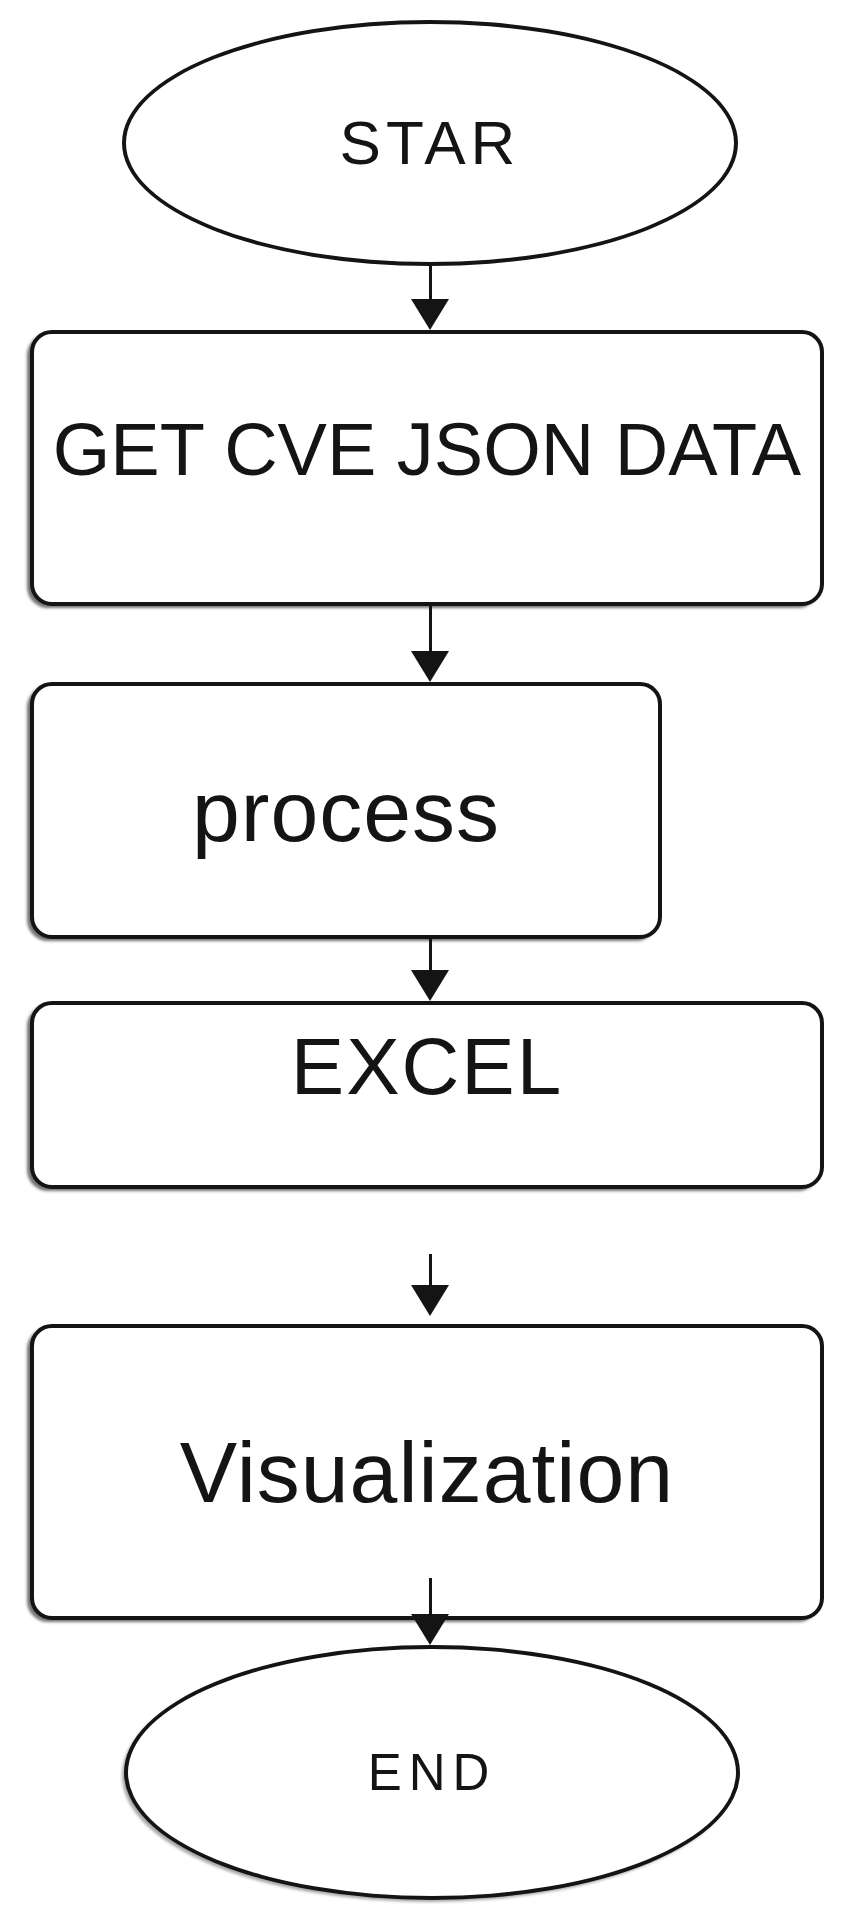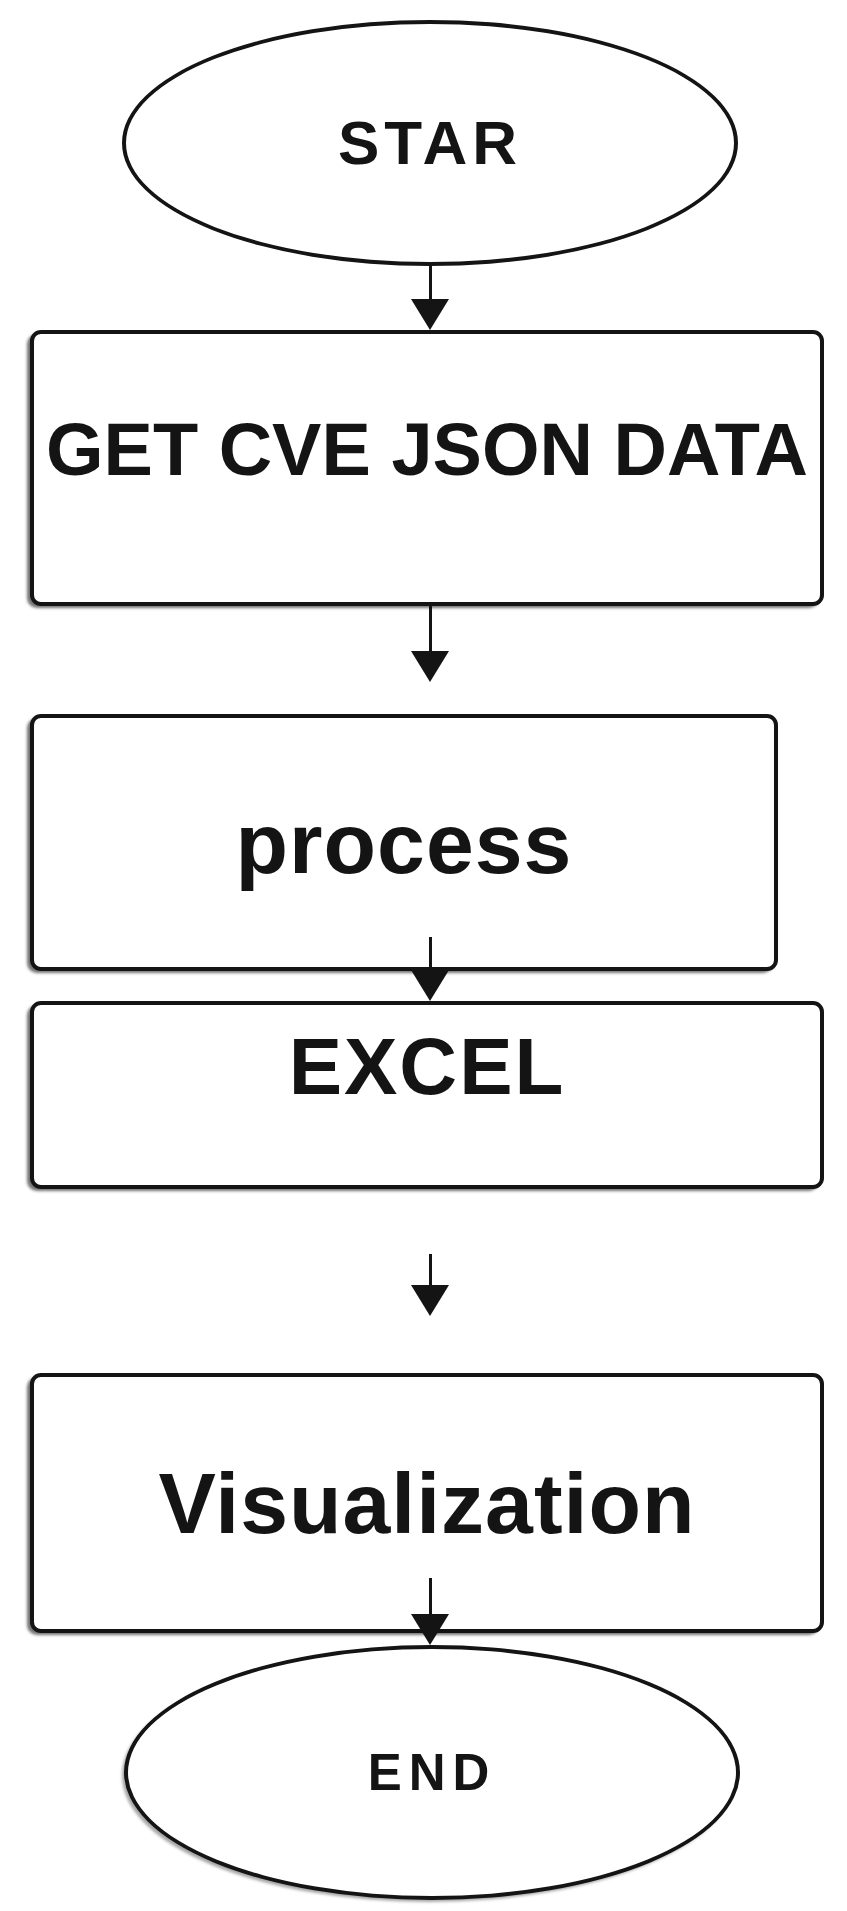--- a/index.html
+++ b/index.html
@@ -23,46 +23,45 @@
     border: 4px solid #141414;
     display: flex;
     align-items: center;
     justify-content: center;
     text-align: center;
   }
   .ellipse {
     border-radius: 50%;
   }
   .rect {
-    border-radius: 11px;
+    border-radius: 22px;
     box-shadow: -4px 3px 3px -1px rgba(0,0,0,0.55);
   }
   .ellipse.end-shadow {
     box-shadow: -3px 3px 3px -1px rgba(0,0,0,0.35);
   }
   .label {
     display: block;
     white-space: nowrap;
     line-height: 1;
     color: #141414;
-    font-weight: bold;
   }
   
   .t-start  { font-size: 62px; letter-spacing: 5px; }
   .t-box1   { font-size: 74px; letter-spacing: 0px; transform: translateY(-18px); }
   .t-box2   { font-size: 86px; letter-spacing: 1px; }
   .t-box3   { font-size: 80px; letter-spacing: 2px; transform: translateY(-28px); }
   .t-box4   { font-size: 86px; letter-spacing: 1px; }
   .t-end    { font-size: 51px; letter-spacing: 7px; }
   
   .n-start { left: 122px; top: 20px;   width: 616px; height: 246px; }
   .n-box1  { left: 30px;  top: 330px;  width: 794px; height: 276px; }
-  .n-box2  { left: 30px;  top: 714px;  width: 748px; height: 257px; }
+  .n-box2  { left: 30px;  top: 682px;  width: 632px; height: 257px; }
   .n-box3  { left: 30px;  top: 1001px; width: 794px; height: 188px; }
-  .n-box4  { left: 30px;  top: 1373px; width: 794px; height: 260px; }
+  .n-box4  { left: 30px;  top: 1324px; width: 794px; height: 296px; }
   .n-end   { left: 124px; top: 1645px; width: 616px; height: 255px; }
   
   .arrow {
     position: absolute;
     width: 40px;
     display: flex;
     flex-direction: column;
     align-items: center;
   }
   .arrow-shaft {

